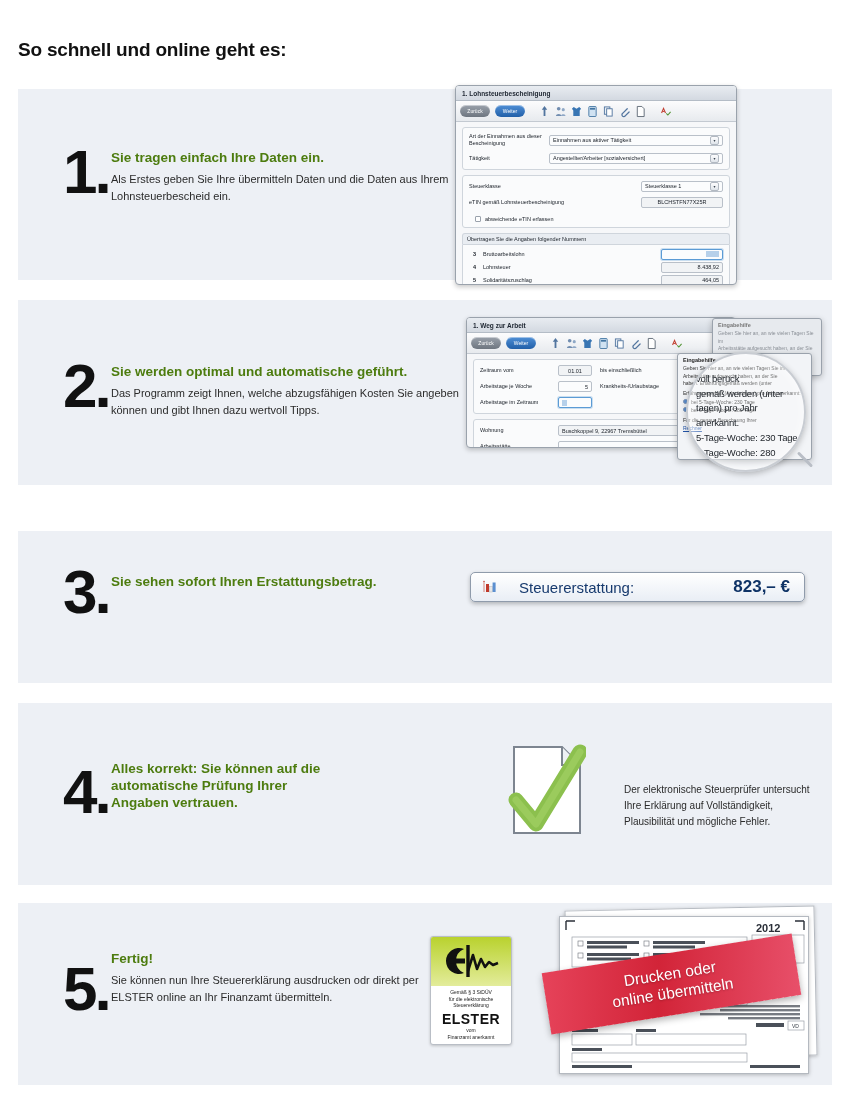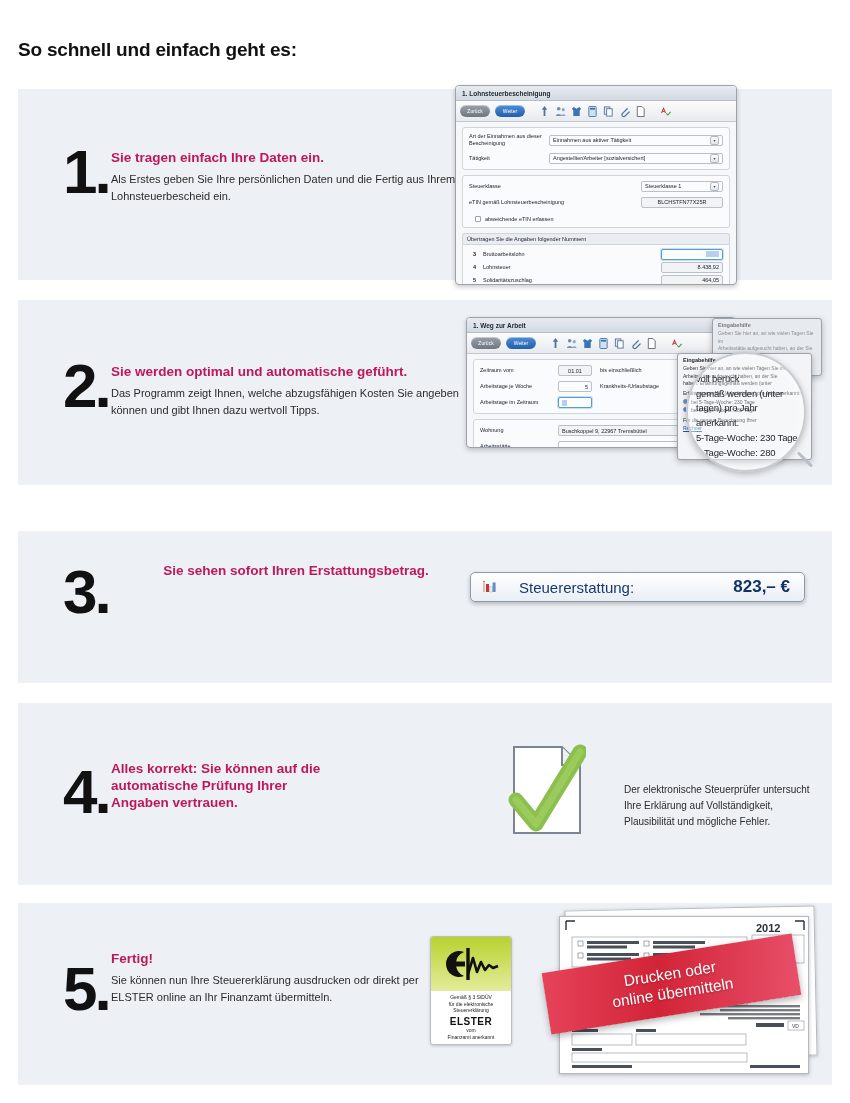--- a/index.html
+++ b/index.html
@@ -22,21 +22,21 @@
     background: #edf0f5;
   }
   .step-num {
     position: absolute; left: 45px;
     font-size: 62px; font-weight: bold; color: #111;
     font-family: "Liberation Sans", sans-serif;
     line-height: 1; letter-spacing: -3px;
   }
   .step-body { position: absolute; left: 93px; width: 370px; }
   .step-head {
-    font-size: 13.5px; font-weight: bold; color: #be185d; margin-bottom: 4px; line-height: 1.25;
+    font-size: 13.5px; font-weight: bold; color: #4d7c0f; margin-bottom: 4px; line-height: 1.25;
   }
   .step-text { font-size: 11px; color: #2b2b2b; line-height: 1.55; }
 
   
   .win {
     position: absolute;
     background: #f6f7f9;
     border: 1px solid #9aa2ac;
     border-radius: 4px;
     box-shadow: 0 2px 5px rgba(0,0,0,.22);
@@ -152,21 +152,21 @@
     box-shadow: 0 1px 3px rgba(0,0,0,.2); overflow: hidden;
     display: flex; flex-direction: column; align-items: center;
   }
   .elster-top {
     width: 100%; height: 60px;
     background: linear-gradient(#b9d22e,#e3ec9b);
     display: flex; align-items: center; justify-content: center;
   }
   .elster-bot { width: 100%; padding: 3px 2px 4px; text-align: center; }
   .el-l1 { font-size: 5px; color: #222; line-height: 1.35; }
-  .el-brand { font-size: 10px; font-weight: bold; color:#111; letter-spacing:.5px; margin-top:2px;}
+  .el-brand { font-size: 14px; font-weight: bold; color:#111; letter-spacing:.5px; margin-top:2px;}
   .el-l2 { font-size: 5px; color: #222; line-height: 1.3; }
 
   
   .formsheet {
     position: absolute; background: #fff;
     border: 1px solid #b4b9c0; box-shadow: 0 1px 4px rgba(0,0,0,.25);
   }
 
   .banner {
     position: absolute;
@@ -179,27 +179,27 @@
     color:#fff; font-size: 15.5px; line-height: 1.22; text-shadow: 0 1px 2px rgba(0,0,0,.25);
   }
 
   .chart-ico { width: 16px; height: 14px; }
 </style>
 </head>
 <body>
 
 <div class="page">
 
-  <h1 class="page-title">So schnell und einfach geht es:</h1>
+  <h1 class="page-title">So schnell und online geht es:</h1>
 
   <section class="step" style="top:89px;height:191px;">
     <div class="step-num" style="top:52px;">1.</div>
     <div class="step-body" style="top:61px;">
       <div class="step-head">Sie tragen einfach Ihre Daten ein.</div>
-      <div class="step-text">Als Erstes geben Sie Ihre persönlichen Daten und die Fertig aus Ihrem Lohnsteuerbescheid ein.</div>
+      <div class="step-text">Als Erstes geben Sie Ihre übermitteln Daten und die Daten aus Ihrem Lohnsteuerbescheid ein.</div>
     </div>
   </section>
 
   <div class="win" style="left:455px; top:85px; width:282px; height:200px;">
     <div class="win-title">1. Lohnsteuerbescheinigung</div>
     <div class="win-toolbar">
       <div class="tb-btn tb-back">Zurück</div>
       <div class="tb-btn tb-next">Weiter</div>
       <div class="tb-sep"></div>
       <svg class="tb-ico" viewBox="0 0 12 14">
@@ -405,21 +405,21 @@
       <div>tagen) pro Jahr anerkannt.</div>
       <div>5-Tage-Woche: 230 Tage</div>
       <div>6-Tage-Woche: 280 Tage.</div>
 
     </div>
   </div>
   <div class="lens-handle" style="left:795px; top:458px; z-index:4;"></div>
 
   <section class="step" style="top:531px;height:152px;">
     <div class="step-num" style="top:30px;">3.</div>
-    <div class="step-body" style="top:32px;text-align:center;">
+    <div class="step-body" style="top:43px;">
       <div class="step-head">Sie sehen sofort Ihren Erstattungsbetrag.</div>
     </div>
   </section>
 
   <div class="refund" style="left:470px; top:572px; width:335px; height:30px;gap:12px;">
     <svg class="chart-ico" viewBox="0 0 16 14">
       <path d="M2 2 L3 0.5 L4 2 H3.3 V12 H2.7 V2 Z" fill="#c0392b"></path>
       <rect x="5" y="4" width="3" height="8" fill="#c0392b"></rect>
       <rect x="8.6" y="6.5" width="2.6" height="5.5" fill="#e8e8e8" stroke="#aaa" stroke-width=".4"></rect>
       <rect x="11.6" y="2.5" width="3" height="9.5" fill="#5b8fd0"></rect>

